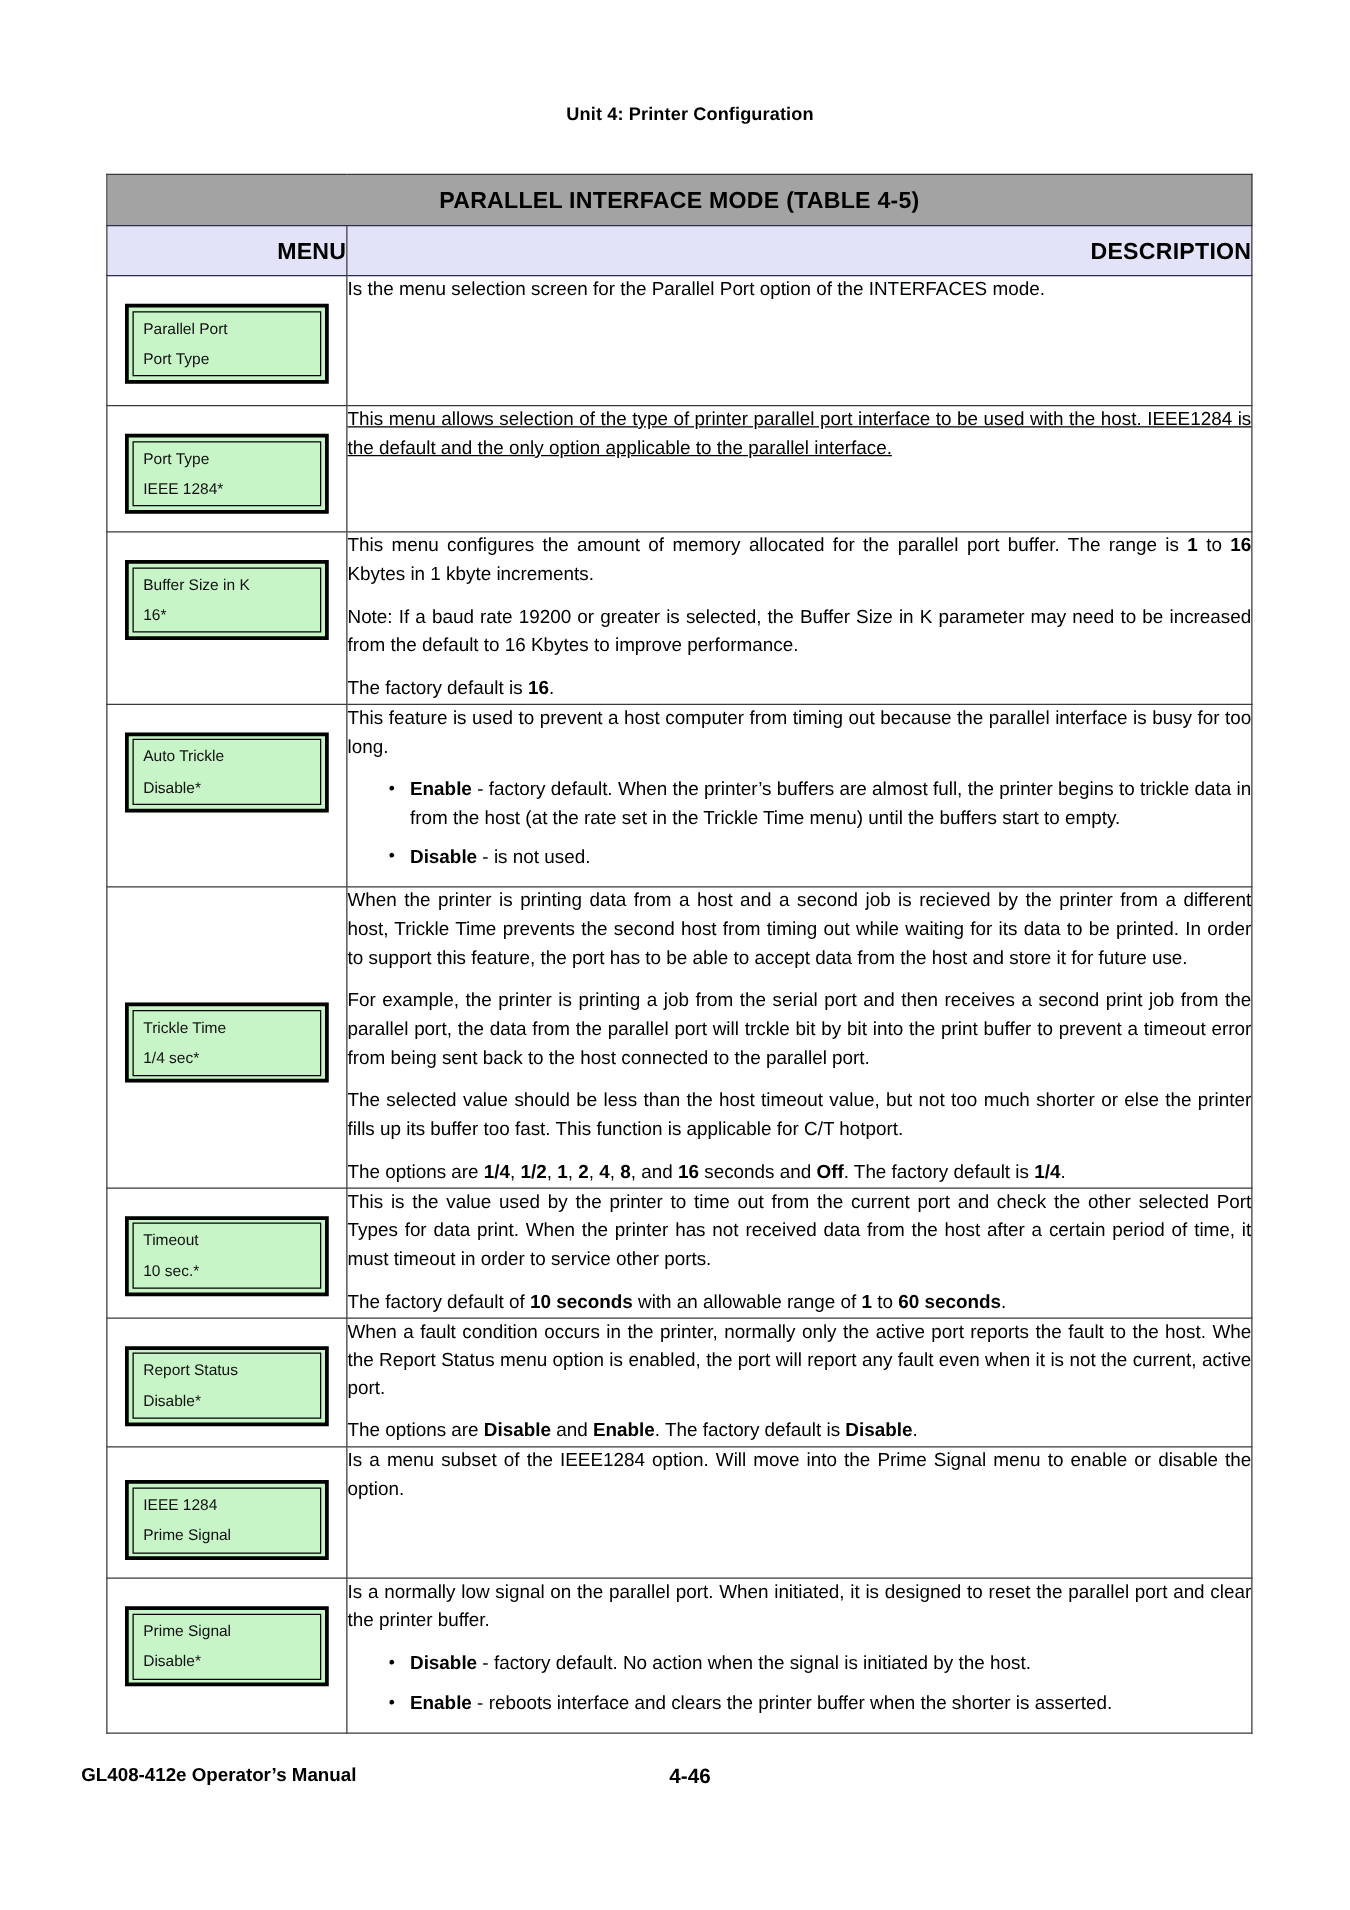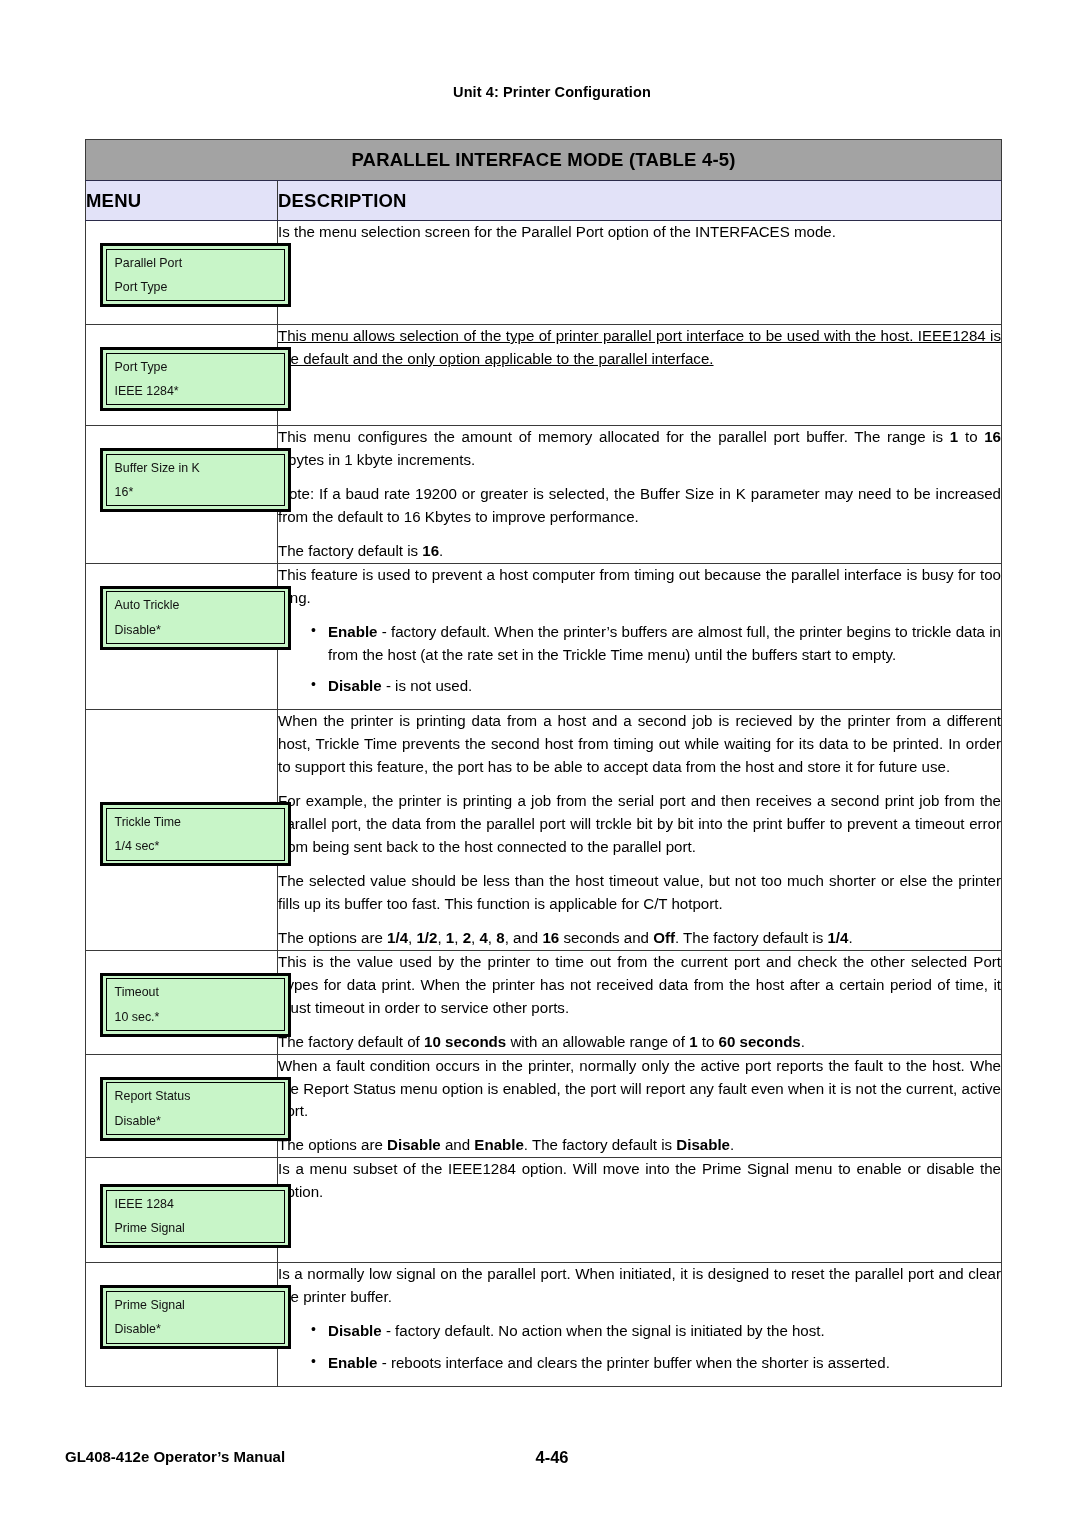--- a/index.html
+++ b/index.html
@@ -62,42 +62,42 @@
     font-size: 18.5px;
     font-weight: bold;
     letter-spacing: 0.2px;
     height: 40px;
     vertical-align: middle !important;
     border-bottom: 1.3px solid #2b2b4a !important;
   }
 
   .hdr-cell {
     background: #e2e2f8;
-    text-align: left;
+    text-align: right;
     font-size: 18.5px;
     font-weight: bold;
     letter-spacing: 0.2px;
     height: 39px;
     vertical-align: middle !important;
     border-bottom: 1.6px solid #2b2b4a !important;
   }
 
   col.c-menu { width: 192px; }
   col.c-desc { width: 724px; }
 
   
   .menu-cell {
     padding: 0;
     position: relative;
   }
   .lcd-holder {
     padding: 22px 0 14px 14px;
   }
   .lcd {
-    width: 191px;
+    width: 163px;
     box-sizing: border-box;
     background: #c8f5c8;
     border: 3.2px solid #000000;
     padding: 2.6px;
   }
   .lcd-inner {
     border: 1.3px solid #000000;
     background: #c8f5c8;
     padding: 7px 7px 7px 8px;
   }
@@ -147,21 +147,21 @@
     left: -17px;
     top: -1px;
     font-size: 14px;
   }
   b { font-weight: bold; }
 
   
   .footer {
     position: absolute;
     left: 0;
-    top: 1448px;
+    top: 1412px;
     width: 996px;
     height: 26px;
   }
   .footer-left {
     position: absolute;
     left: 65px;
     top: 0;
     font-size: 15px;
     font-weight: bold;
   }

